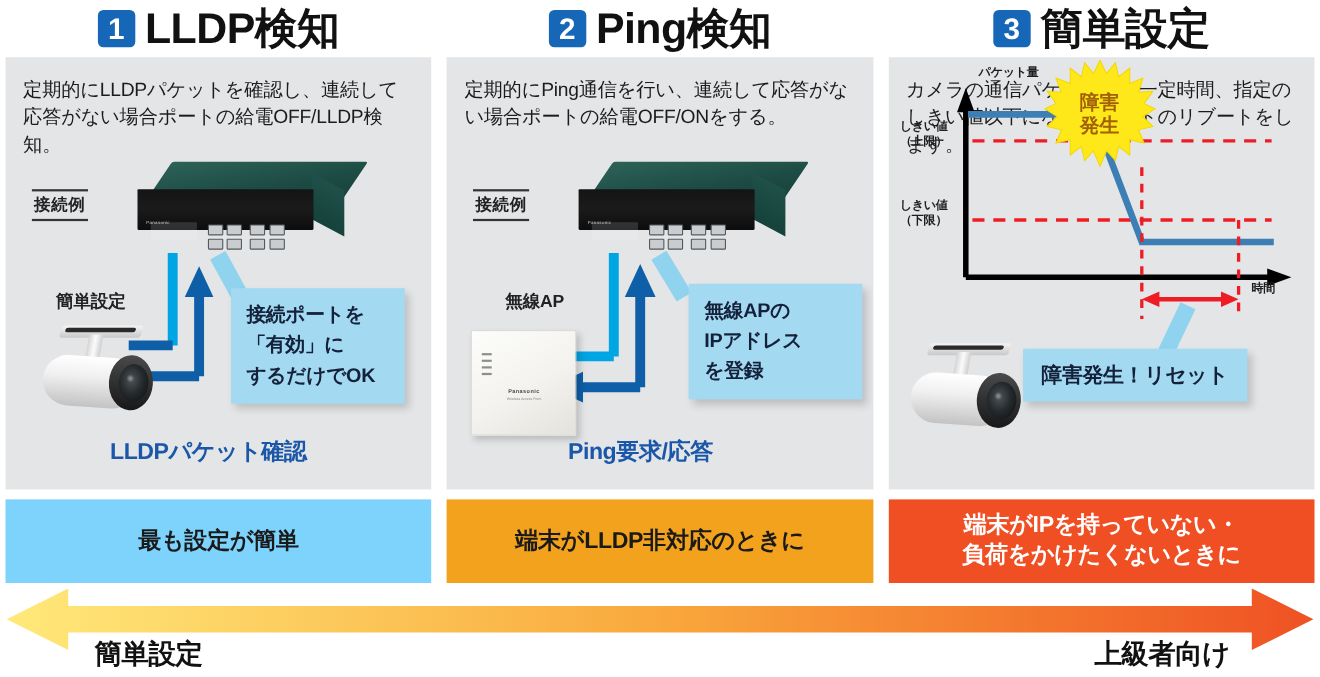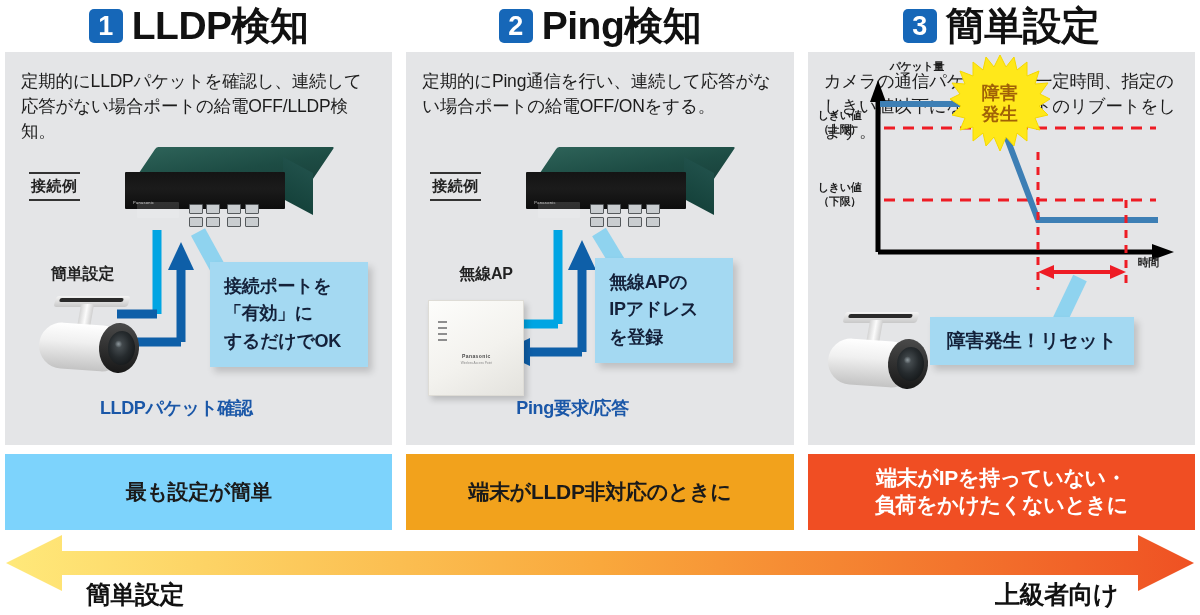--- a/index.html
+++ b/index.html
@@ -211,21 +211,21 @@
   }
   .bub.single {
     padding:11px 17px;
     font-size:19px;
     white-space:nowrap;
   }
 
   
   .flowcap {
     position:absolute;
-    font-size:18px;
+    font-size:21px;
     font-weight:bold;
     color:#1a57a8;
     letter-spacing:-0.4px;
     white-space:nowrap;
   }
 
   
   .chart { position:absolute; left:0; top:0; width:391px; height:300px; }
   .axcap {
     position:absolute; font-size:11px; font-weight:bold; color:#1d1d1d;
@@ -373,21 +373,21 @@
               <i></i>
               <i></i>
               <i></i>
               <i></i>
             </div>
           <div class="brand">Panasonic</div>
           <div class="sub">Wireless Access Point</div>
         </div>
       </div>
 
-      <div class="bub multi" style="left:189px; top:206px; width:138px;">無線APの
+      <div class="bub multi" style="left:220px; top:206px; width:158px;">無線APの
 IPアドレス
 を登録</div>
 
       <div class="flowcap" style="left:110px; top:344px;">Ping要求/応答</div>
     </div>
 
     <div class="footbar f2">端末がLLDP非対応のときに</div>
   </div>
 
   <div class="col c3">

